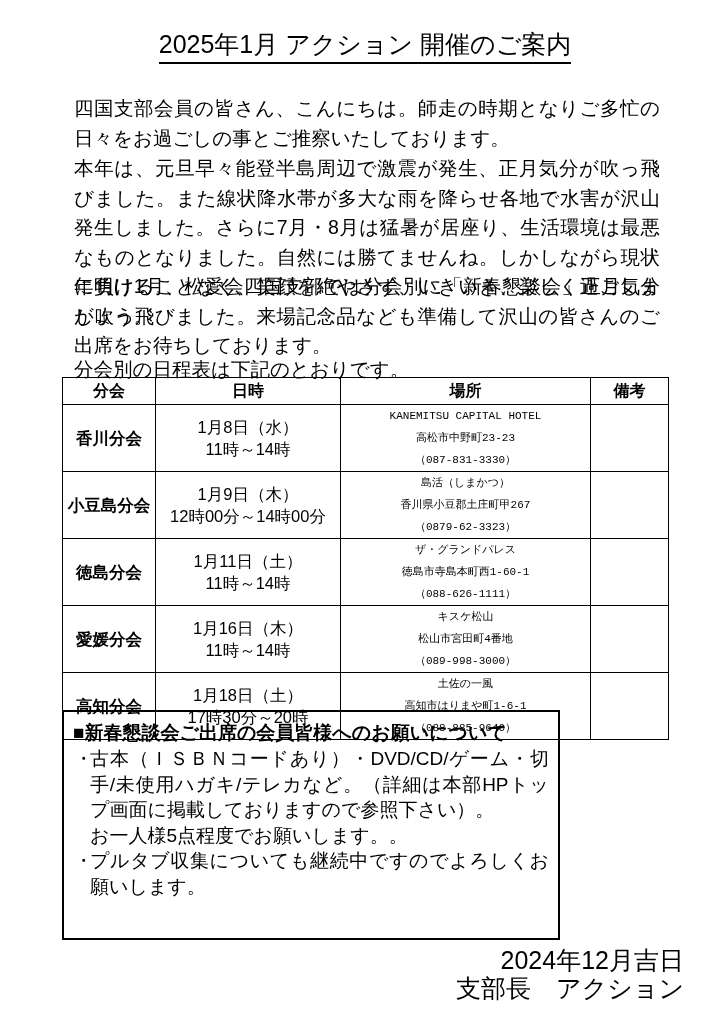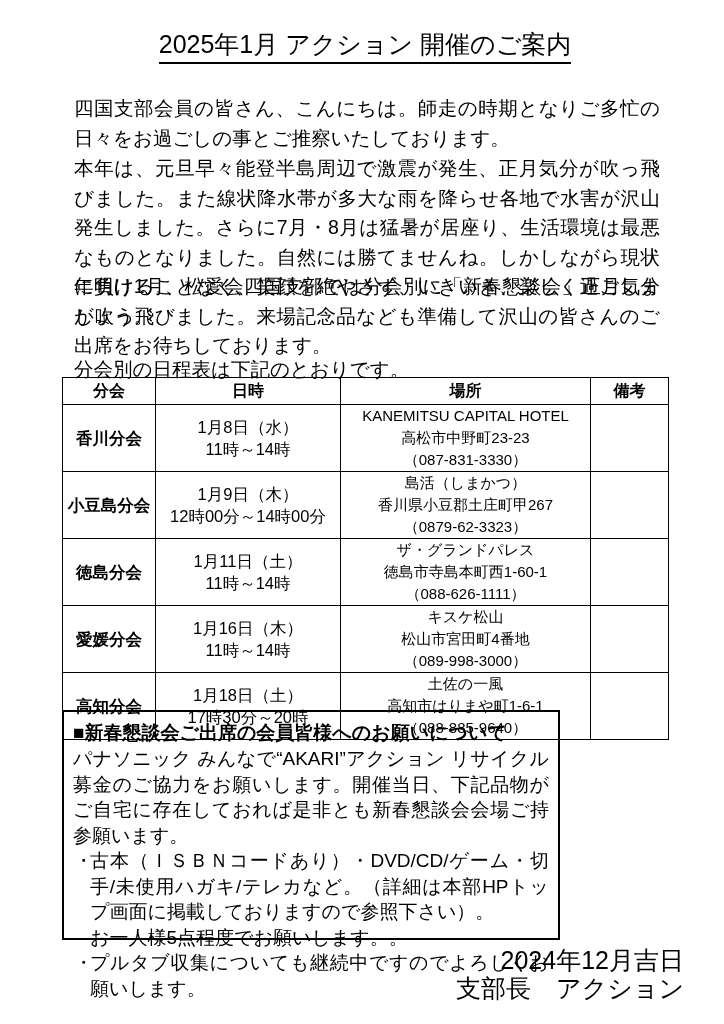--- a/index.html
+++ b/index.html
@@ -91,21 +91,21 @@
   .schedule-table td {
     height: 58px;
   }
   .col-branch   { width: 93px; }
   .col-datetime { width: 185px; }
   .col-venue    { width: 250px; }
   .col-note     { width: 78px; }
 
   .cell-branch { font-weight: 700; font-size: 16.5px; }
   .cell-multiline { white-space: pre-line; font-size: 16.5px; }
-  .cell-venue { white-space: pre-line; font-size: 15px; line-height: 21.5px; }
+  .cell-venue { white-space: pre-line; font-size: 11px; line-height: 21.5px; font-family: Liberation Mono, monospace; }
 
   
   .request-box {
     position: absolute;
     left: 62px;
     top: 710px;
     width: 498px;
     height: 230px;
     box-sizing: border-box;
     border: 2px solid #000000;
@@ -240,21 +240,20 @@
         <td class="cell-venue">土佐の一風
 高知市はりまや町1-6-1
 （088-885-9640）</td>
         <td class="cell-note"></td>
       </tr>
     </tbody>
   </table>
 
   <div class="request-box">
     <div class="request-heading">■新春懇談会ご出席の会員皆様へのお願いについて</div>
-    <p class="request-intro">パナソニック みんなで“AKARI”アクション リサイクル募金のご協力をお願いします。開催当日、下記品物がご自宅に存在しておれば是非とも新春懇談会会場ご持参願います。</p>
     <ul class="request-list">
       <li>
         <span class="bullet-dot">・</span>
         <span>古本（ＩＳＢＮコードあり）・DVD/CD/ゲーム・切手/未使用ハガキ/テレカなど。（詳細は本部HPトップ画面に掲載しておりますので参照下さい）。</span>
         <span class="sub-note">お一人様5点程度でお願いします。。</span>
       </li>
       <li>
         <span class="bullet-dot">・</span>
         <span>プルタブ収集についても継続中ですのでよろしくお願いします。</span>
       </li>

